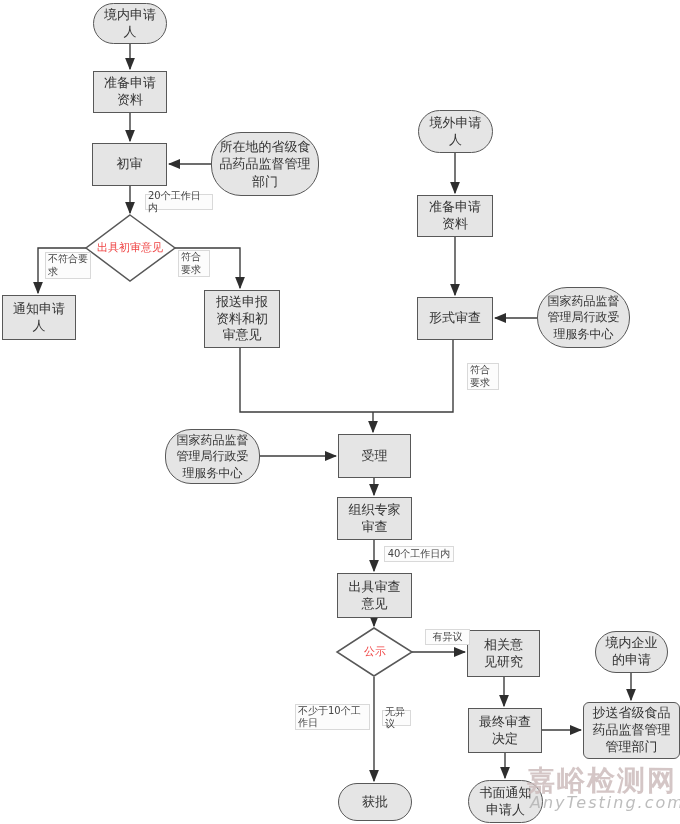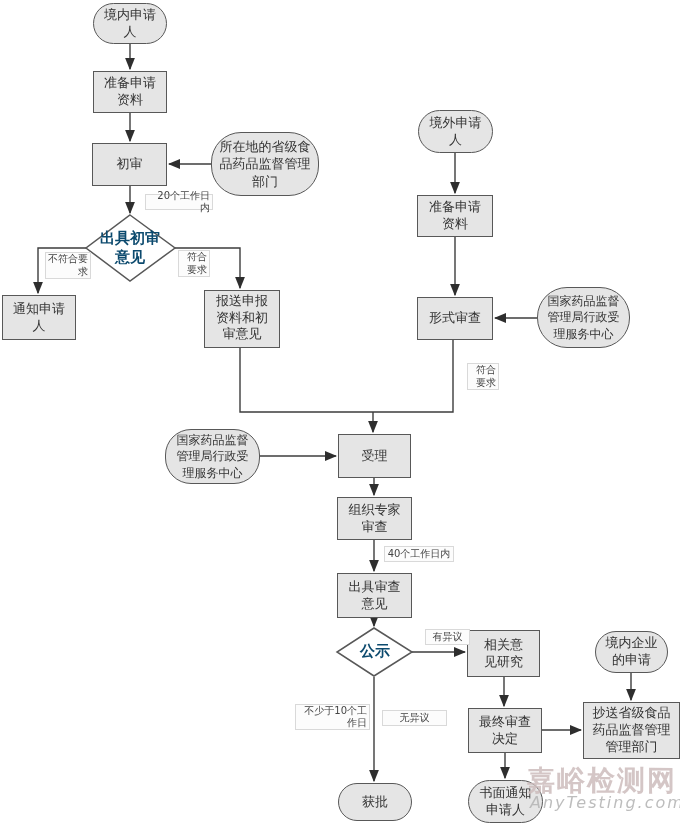--- a/index.html
+++ b/index.html
@@ -10,25 +10,25 @@
   #edges{position:absolute;left:0;top:0;width:680px;height:824px;}
   .node{
     position:absolute;box-sizing:border-box;display:flex;align-items:center;justify-content:center;
     text-align:center;background:#e5e5e5;border:1.5px solid #585858;
     font-size:13px;line-height:1.3;color:#333;
   }
   .terminator{border-radius:22px;}
   .bigellipse{border-radius:30px;font-size:12px;line-height:1.35;}
   .dtext{
     position:absolute;display:flex;align-items:center;justify-content:center;text-align:center;
-    font-size:15px;line-height:1.3;color:#0c4a6e;background:transparent;border:none;font-weight:bold;
+    font-size:11px;line-height:1.3;color:#ef4444;background:transparent;border:none;
   }
   .elabel{
     position:absolute;box-sizing:border-box;display:flex;align-items:center;justify-content:center;
-    text-align:right;font-size:10px;line-height:1.25;color:#444;
+    text-align:left;font-size:10px;line-height:1.25;color:#444;
     background:#fcfcfc;border:1px solid #d9d9d9;padding:1px 2px;
   }
   #watermark{position:absolute;left:0;top:0;width:680px;height:824px;pointer-events:none;}
   #wm-cn{
     position:absolute;left:527px;top:762px;font-size:28px;font-weight:bold;letter-spacing:2px;
     color:rgba(204,188,188,0.85);white-space:nowrap;
   }
   #wm-en{
     position:absolute;left:530px;top:793px;font-size:16px;font-style:italic;letter-spacing:2px;
     color:rgba(182,182,182,0.9);white-space:nowrap;
@@ -73,47 +73,47 @@
       <polygon points="374,628 412,652 374,676 337,652"></polygon>
     </g>
   </svg>
 
   <div class="node terminator" style="left:93px;top:3px;width:74px;height:41px;padding:0 8px;">境内申请人</div>
   <div class="node" style="left:93px;top:71px;width:74px;height:42px;padding:0 8px;">准备申请资料</div>
   <div class="node" style="left:92px;top:143px;width:75px;height:43px;">初审</div>
   <div class="node bigellipse" style="left:211px;top:132px;width:108px;height:64px;padding:0 6px;font-size:13px;">所在地的省级食品药品监督管理部门</div>
   <div class="dtext" style="left:95px;top:227px;width:70px;height:42px;">出具初审意见</div>
   <div class="node" style="left:2px;top:295px;width:74px;height:45px;padding:0 8px;">通知申请人</div>
-  <div class="node" style="left:204px;top:290px;width:76px;height:58px;padding:0 9px;font-family:Liberation Mono, monospace;">报送申报资料和初审意见</div>
+  <div class="node" style="left:204px;top:290px;width:76px;height:58px;padding:0 9px;">报送申报资料和初审意见</div>
 
   <div class="node terminator" style="left:418px;top:110px;width:75px;height:43px;padding:0 8px;font-family:Liberation Serif, serif;">境外申请人</div>
   <div class="node" style="left:417px;top:195px;width:76px;height:42px;padding:0 9px;">准备申请资料</div>
   <div class="node" style="left:417px;top:297px;width:76px;height:43px;">形式审查</div>
   <div class="node bigellipse" style="left:537px;top:287px;width:93px;height:61px;padding:0 7px;">国家药品监督管理局行政受理服务中心</div>
 
   <div class="node" style="left:338px;top:434px;width:73px;height:44px;">受理</div>
   <div class="node bigellipse" style="left:165px;top:429px;width:95px;height:55px;padding:0 7px;border-radius:26px;">国家药品监督管理局行政受理服务中心</div>
   <div class="node" style="left:337px;top:497px;width:75px;height:43px;padding:4px 9px;">组织专家审查</div>
   <div class="node" style="left:337px;top:573px;width:75px;height:45px;padding:0 9px;">出具审查意见</div>
   <div class="dtext" style="left:347px;top:640px;width:56px;height:24px;">公示</div>
   <div class="node terminator" style="left:338px;top:783px;width:74px;height:38px;">获批</div>
 
   <div class="node" style="left:467px;top:630px;width:73px;height:47px;padding:0 14px;">相关意见研究</div>
   <div class="node" style="left:468px;top:708px;width:74px;height:45px;padding:0 9px;">最终审查决定</div>
   <div class="node terminator" style="left:468px;top:780px;width:75px;height:43px;padding:0 9px;">书面通知申请人</div>
   <div class="node terminator" style="left:595px;top:631px;width:73px;height:42px;padding:0 8px;">境内企业的申请</div>
-  <div class="node" style="left:583px;top:702px;width:97px;height:57px;padding:12px 7px;">抄送省级食品药品监督管理管理部门</div>
+  <div class="node" style="left:583px;top:702px;width:97px;height:57px;padding:12px 7px;border-radius:6px;">抄送省级食品药品监督管理管理部门</div>
 
   <div class="elabel" style="left:145px;top:194px;width:68px;height:16px;">20个工作日内</div>
   <div class="elabel" style="left:45px;top:252px;width:46px;height:27px;">不符合要求</div>
   <div class="elabel" style="left:178px;top:250px;width:32px;height:27px;">符合要求</div>
   <div class="elabel" style="left:467px;top:363px;width:32px;height:27px;">符合要求</div>
   <div class="elabel" style="left:384px;top:546px;width:70px;height:16px;">40个工作日内</div>
   <div class="elabel" style="left:411px;top:629px;width:45px;height:16px;margin-left:14px;">有异议</div>
   <div class="elabel" style="left:295px;top:704px;width:75px;height:26px;">不少于10个工作日</div>
-  <div class="elabel" style="left:382px;top:710px;width:65px;height:16px;">无异议</div>
+  <div class="elabel" style="left:382px;top:710px;width:29px;height:16px;">无异议</div>
 
   <div id="watermark">
     <span id="wm-cn">嘉峪检测网</span>
     <span id="wm-en">AnyTesting.com</span>
   </div>
 
 </div>
 
 </body></html>

